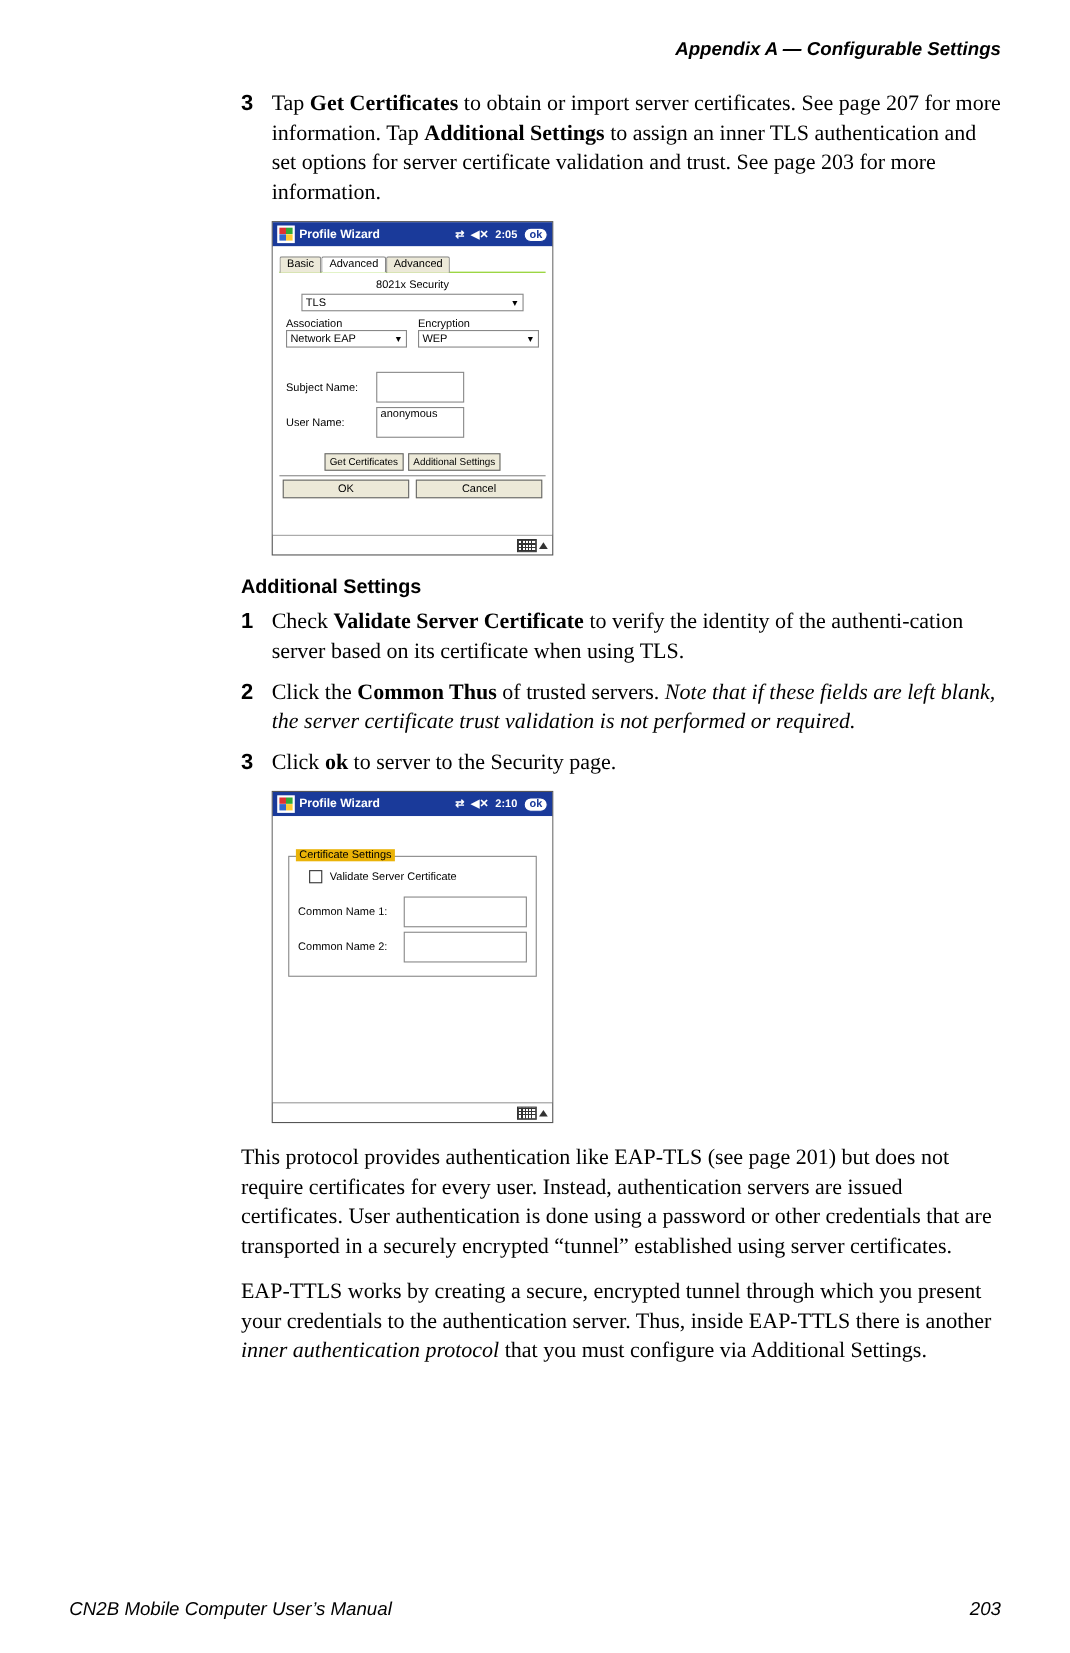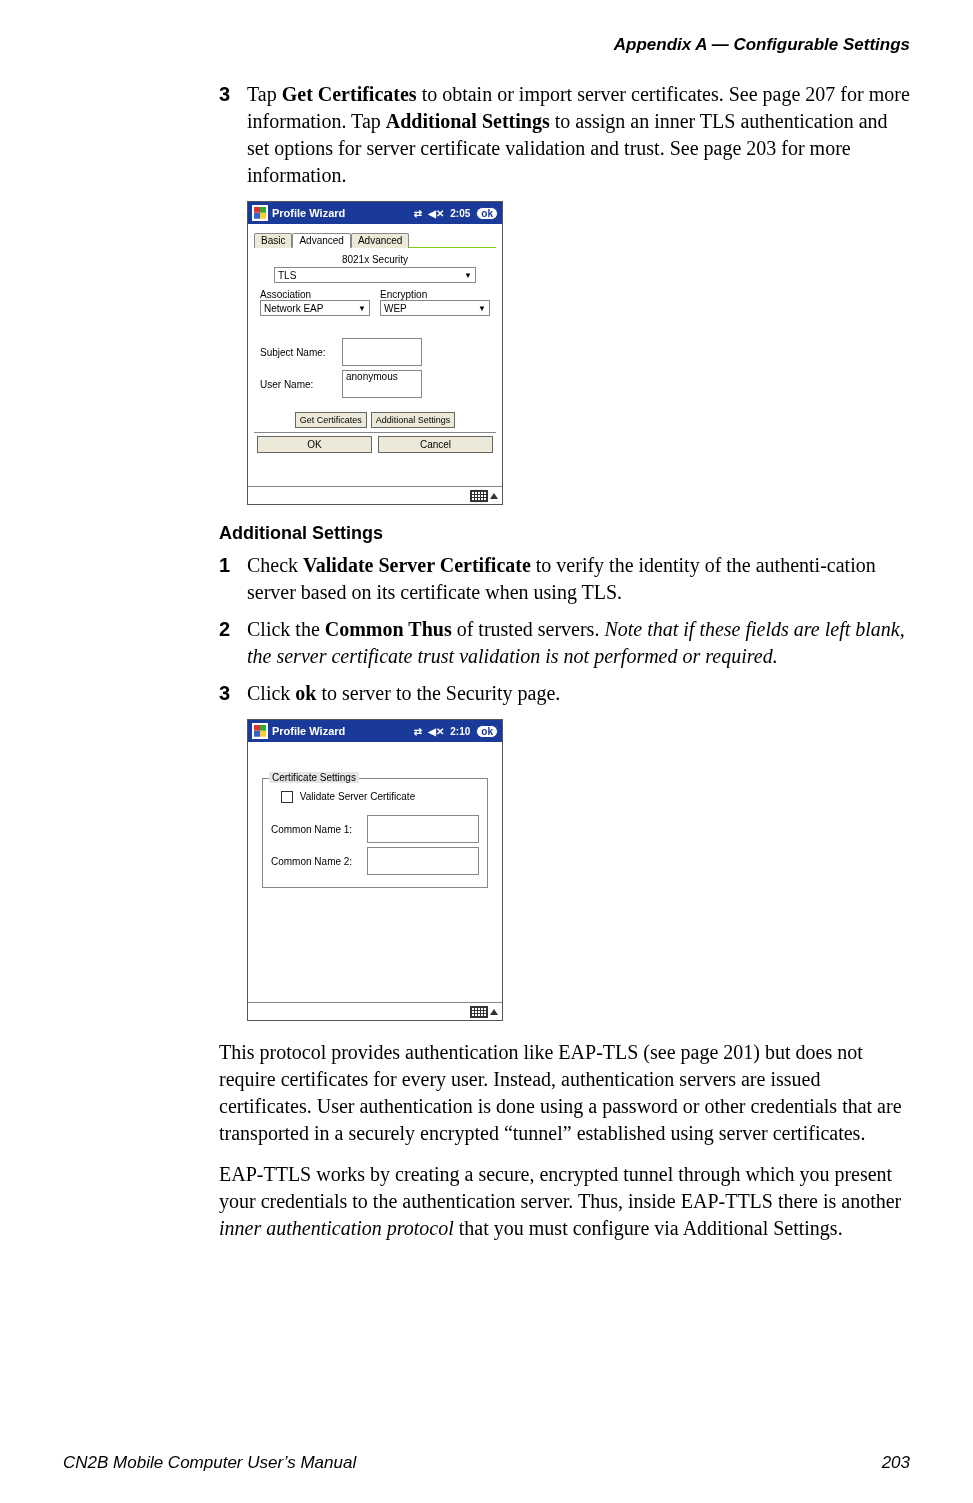--- a/index.html
+++ b/index.html
@@ -174,21 +174,21 @@
   .fieldset-box {
     border: 1px solid #888;
     margin: 28px 8px 10px 8px;
     padding: 10px 8px 8px 8px;
     position: relative;
   }
   .fieldset-box .legend {
     position: absolute;
     top: -7px;
     left: 6px;
-    background: #e5e5e5;
+    background: #eab308;
     padding: 0 3px;
     font-size: 10px;
   }
   .chk {
     display: inline-block;
     width: 12px; height: 12px;
     border: 1px solid #333;
     vertical-align: middle;
     margin-right: 4px;
   }

